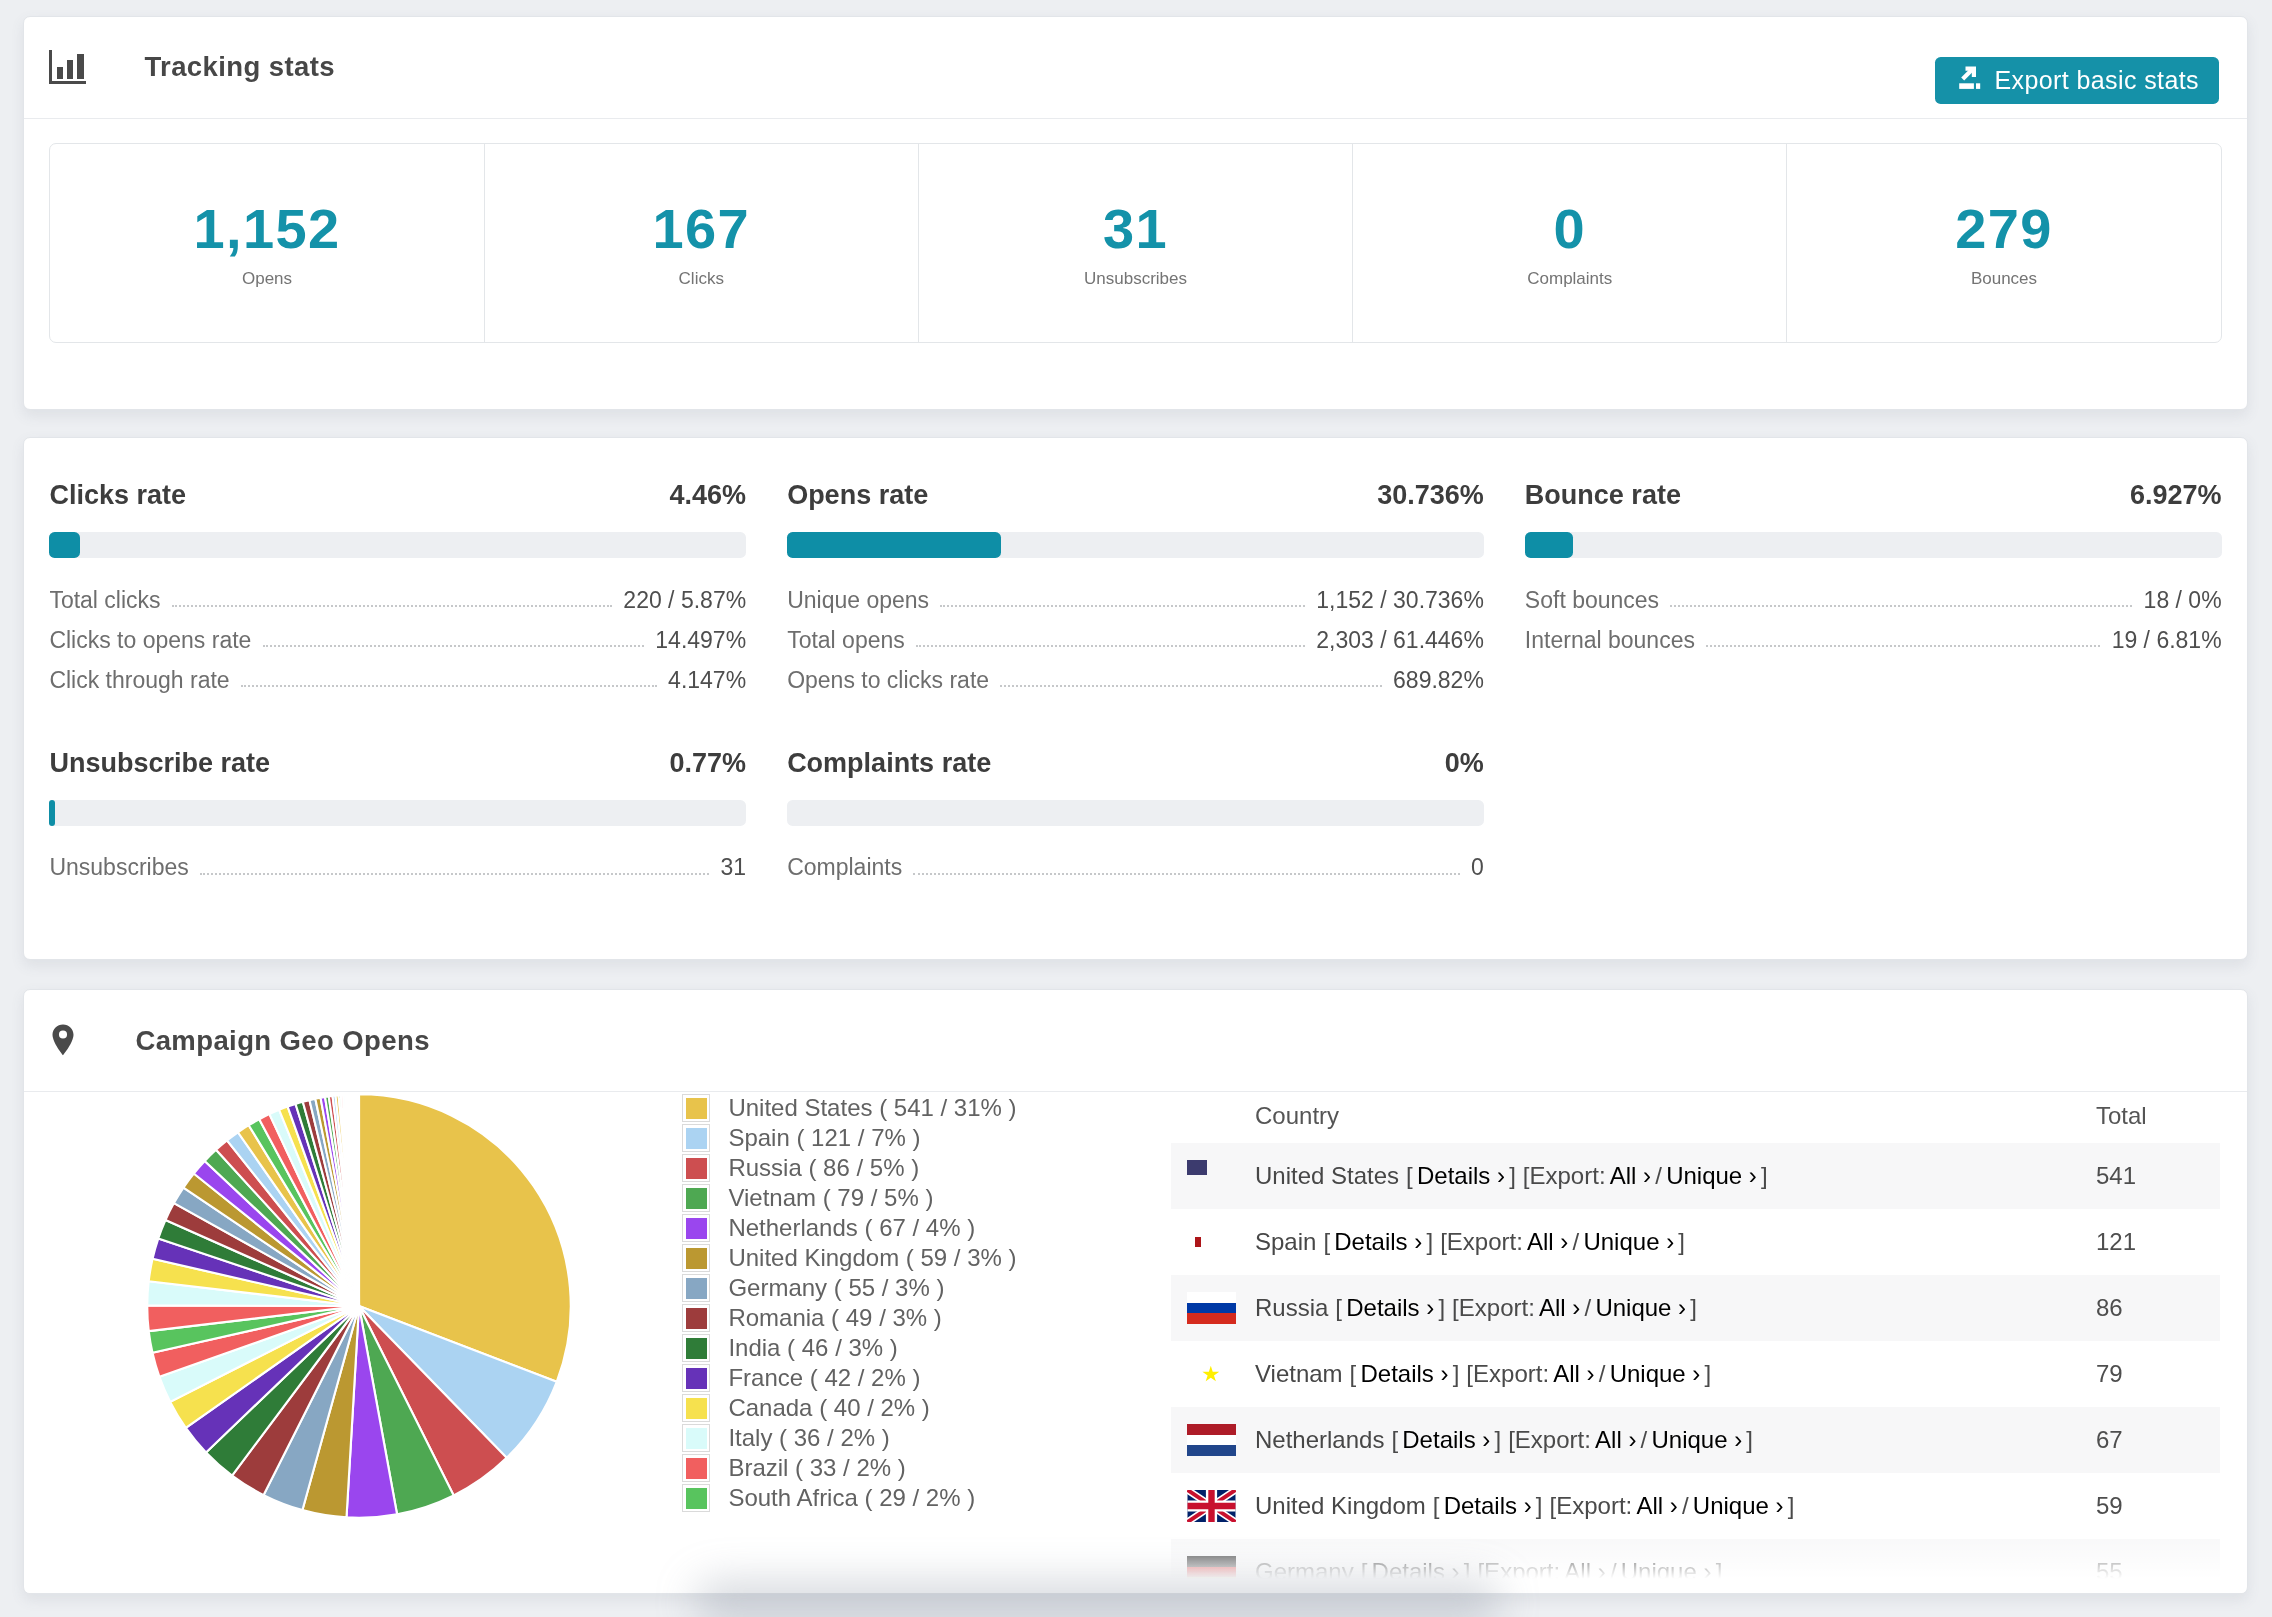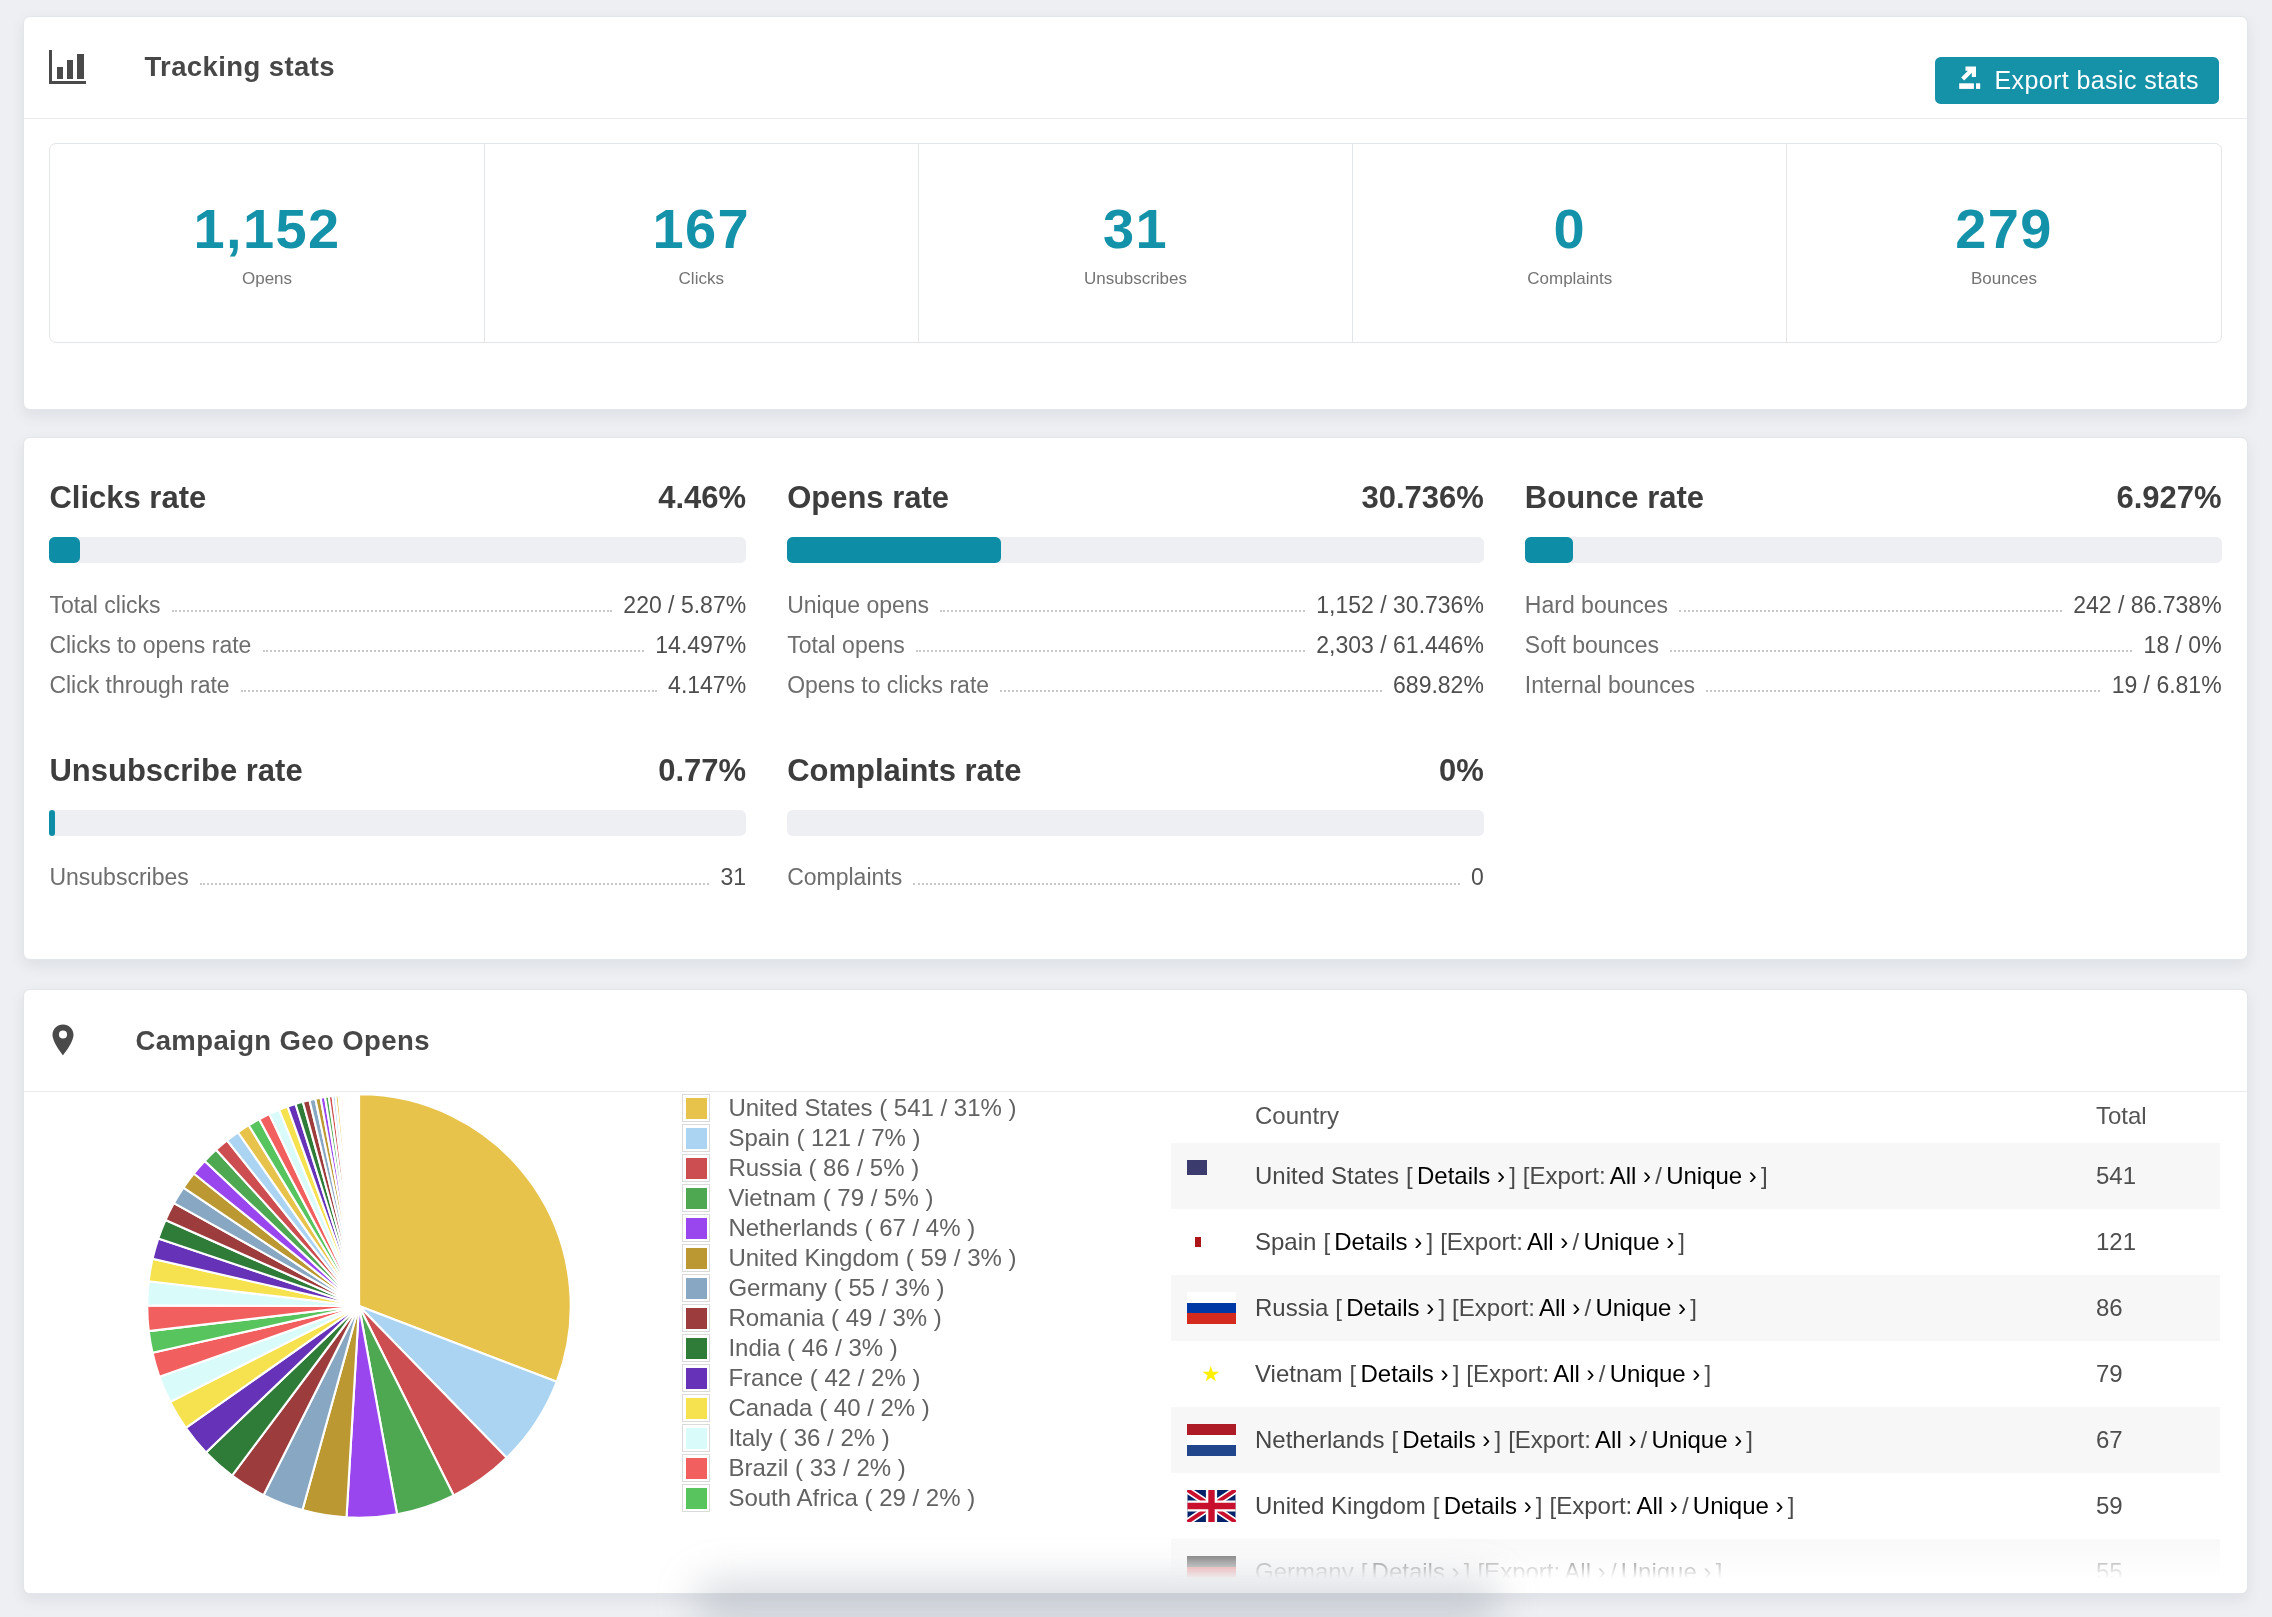--- a/index.html
+++ b/index.html
@@ -61,21 +61,21 @@
   .stat-value { font-size:56px; font-weight:700; color:#1492a9; letter-spacing:1.4px; }
   .stat-label { font-size:17px; color:#747474; margin-top:8.5px; }
 
   
   .rates-grid {
     padding:42px 25.4px 0 25.4px;
     display:grid; grid-template-columns:1fr 1fr 1fr;
     column-gap:41px; row-gap:54px; align-content:start;
   }
   .rate-title-row { display:flex; justify-content:space-between; align-items:baseline;
-    font-size:31px; font-weight:700; color:#3d3d3d; }
+    font-size:27px; font-weight:700; color:#3d3d3d; }
   .bar { margin-top:21px; height:26px; background:#edeff2; border-radius:5.6px; position:relative; }
   .bar-fill { position:absolute; left:0; top:0; bottom:0; background:#0e8ea6; border-radius:5.6px; }
   .rate-rows { margin-top:15.5px; }
   .stat-row { display:flex; align-items:flex-end; height:40px; font-size:23px; }
   .stat-row .lbl { color:#6e6e6e; white-space:nowrap; }
   .leader { flex:1; border-bottom:2.1px dotted #c6c8ca; margin:0 11.3px 6.4px 11.3px; }
   .stat-row .val { color:#4e4e4e; white-space:nowrap; }
 
   
   #geo-pie { position:absolute; left:119px; top:100px; }
@@ -226,25 +226,20 @@
 
     <div class="rate-block">
       <div class="rate-title-row">
         <span>Bounce rate</span>
         <span>6.927%</span>
       </div>
       <div class="bar">
           <div class="bar-fill" style="width: 6.927%;"></div>
         </div>
       <div class="rate-rows">
-        <div class="stat-row">
-            <span class="lbl">Hard bounces</span>
-            <span class="leader"></span>
-            <span class="val">242 / 86.738%</span>
-          </div>
         <div class="stat-row">
             <span class="lbl">Soft bounces</span>
             <span class="leader"></span>
             <span class="val">18 / 0%</span>
           </div>
         <div class="stat-row">
             <span class="lbl">Internal bounces</span>
             <span class="leader"></span>
             <span class="val">19 / 6.81%</span>
           </div>

